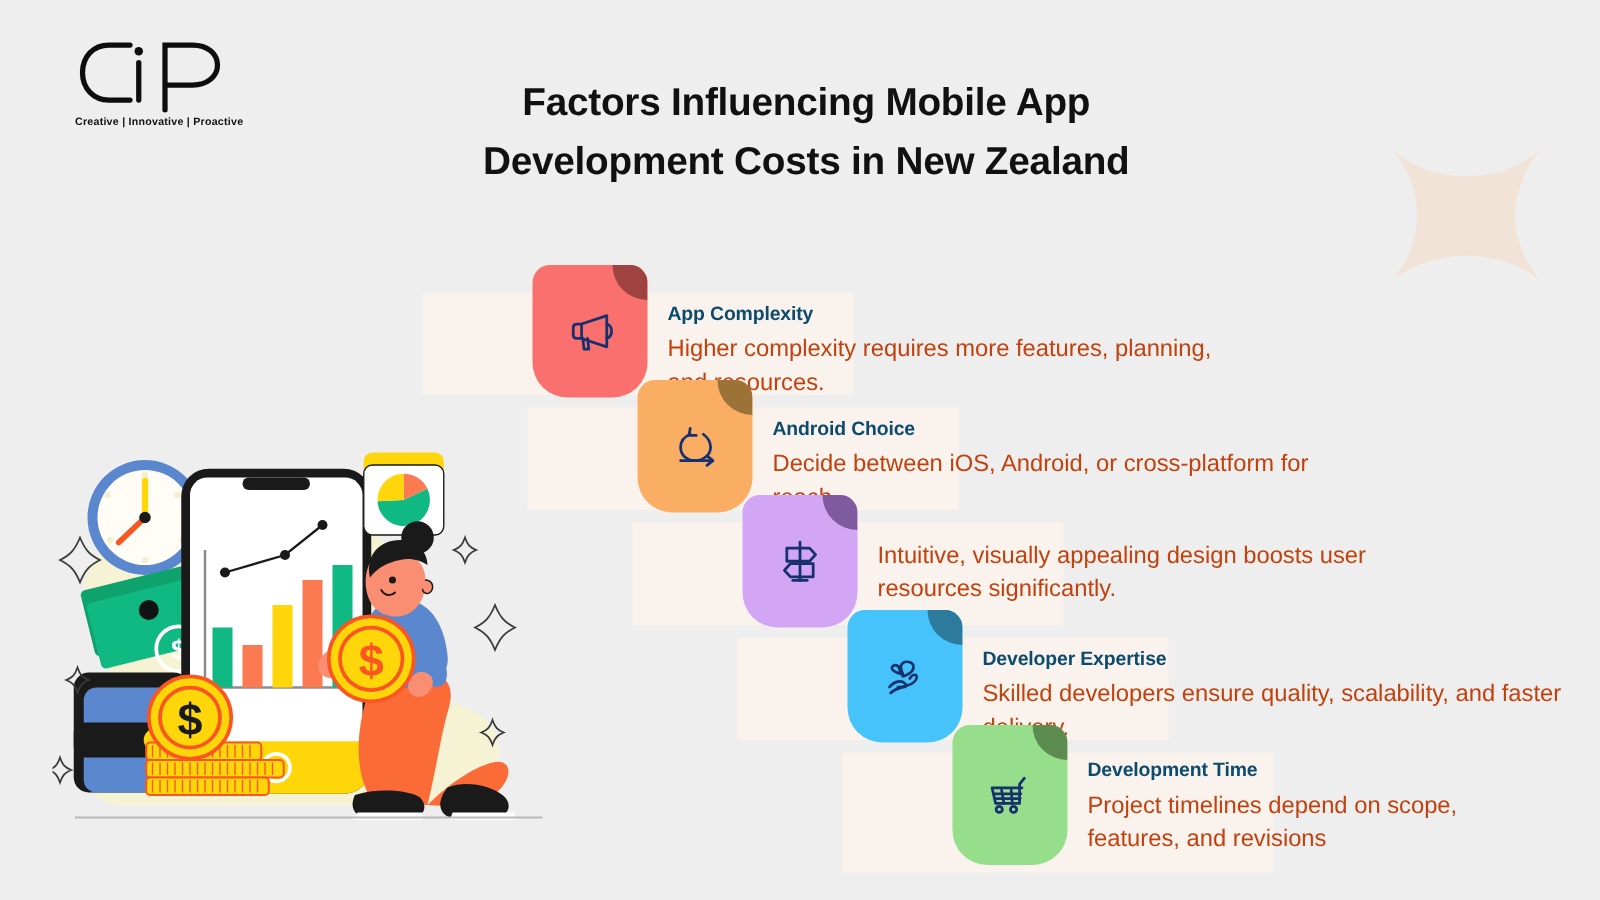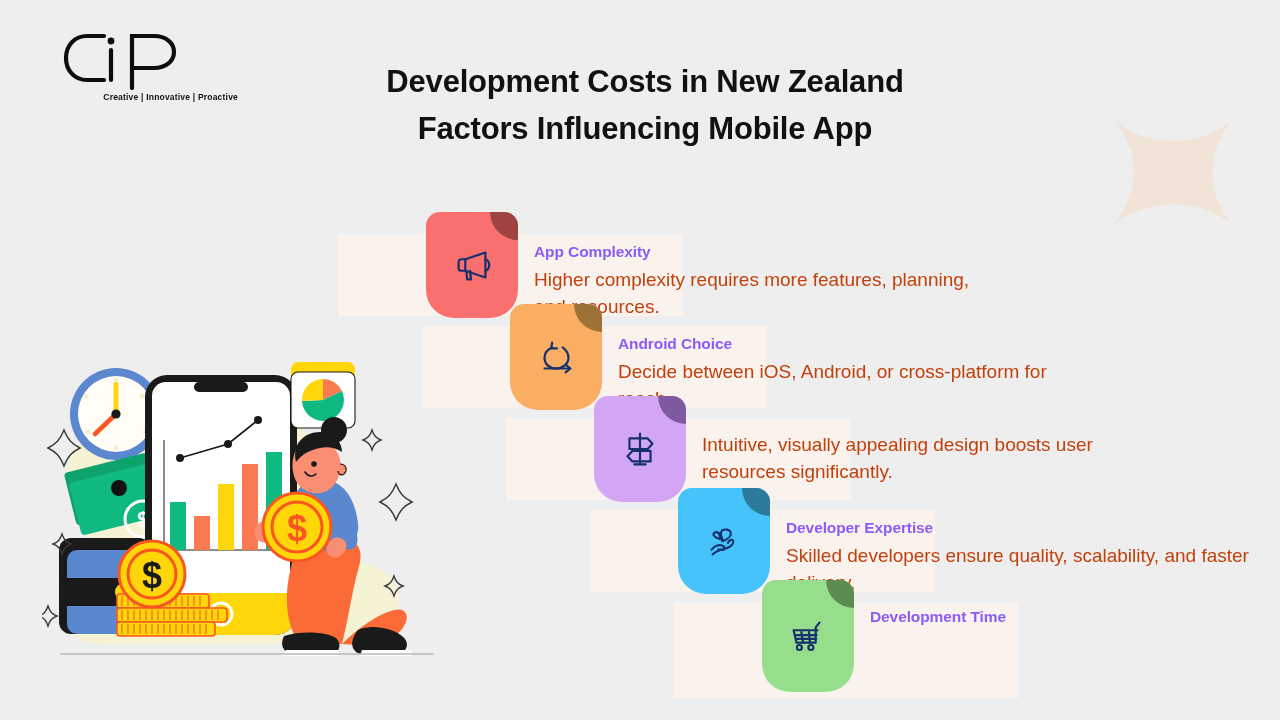--- a/index.html
+++ b/index.html
@@ -16,21 +16,21 @@
   .deco-star {
     position: absolute; left: 1112px; top: 118px;
     width: 122px; height: 108px;
   }
 
   
   .logo { position: absolute; left: 58px; top: 28px; width: 180px; }
   .logo-mark { width: 128px; height: 62px; display: block; }
   .logo-tagline {
     font-size: 8.5px; letter-spacing: .2px; color: #111; margin-top: 2px;
-    font-weight: 600; white-space: nowrap; padding-left: 2px; text-align: right;
+    font-weight: 600; white-space: nowrap; padding-left: 2px;
   }
 
   
   .title {
     position: absolute; left: 300px; top: 58px; width: 690px;
     text-align: center; font-size: 31px; line-height: 1.52;
     font-weight: 700; color: #111111; letter-spacing: -0.2px;
   }
 
   
@@ -53,21 +53,21 @@
   }
   .tile .glyph {
     position: absolute; left: 0; top: 0; right: 0; bottom: 0;
     display: flex; align-items: center; justify-content: center;
   }
   .tile .glyph svg { width: 46px; height: 46px; }
   .text {
     position: absolute; left: 196px; top: 31px; width: 560px;
   }
   .card-title {
-    font-size: 15.5px; font-weight: 700; color: #8b5cf6;
+    font-size: 15.5px; font-weight: 700; color: #0c4a6e;
     letter-spacing: -0.1px; line-height: 1.2; white-space: nowrap;
   }
   .card-desc {
     font-size: 19px; color: #c2410c; line-height: 1.42;
     margin-top: 5px; max-width: 470px;
   }
   .row.wrap .card-desc { max-width: 340px; }
 
   
   .illustration { position: absolute; left: 42px; top: 344px; width: 404px; height: 340px; }
@@ -89,22 +89,22 @@
         <path d="M46 8 H29 C17 8 8 17 8 30 C8 43 17 52 29 52 H46" stroke-linecap="round"></path>
         <path d="M53 22 V52" stroke-linecap="round"></path>
         <path d="M74 60 V8 H96 C108 8 116 15 116 24 C116 33 108 40 96 40 H74" stroke-linecap="round"></path>
       </g>
       <circle cx="53" cy="13" r="3.4" fill="#0d0d0d"></circle>
     </svg>
     <div class="logo-tagline">Creative | Innovative | Proactive</div>
   </div>
 
   <div class="title">
+    <div>Factors Influencing Mobile App</div>
     <div>Development Costs in New Zealand</div>
-    <div>Factors Influencing Mobile App</div>
   </div>
 
   <div class="rows">
 
     <div class="row" style="left:338px; top:212px;">
       <div class="panel"></div>
       <div class="tile" style="background:#f9706e;">
         <div class="fold" style="background:#9e4342;"></div>
         <div class="glyph">
           <svg viewBox="0 0 48 48" fill="none" stroke="#17306e" stroke-width="2.3" stroke-linecap="round" stroke-linejoin="round">
@@ -189,20 +189,21 @@
             <path d="M11.5 27 H32.5"></path>
             <path d="M17 20 L19 31"></path>
             <path d="M25 20 L26 31"></path>
             <circle cx="15" cy="36" r="2.6"></circle>
             <circle cx="27" cy="36" r="2.6"></circle>
           </svg>
         </div>
       </div>
       <div class="text" style="top:28px;">
         <div class="card-title">Development Time</div>
+        <div class="card-desc">Project timelines depend on scope, features, and revisions</div>
       </div>
     </div>
 
   </div>
 
   <div class="illustration">
     <svg viewBox="0 0 404 340" width="404" height="340" aria-hidden="true">
 
       <path d="M30 150 C10 110 55 70 100 78 C130 84 130 40 175 38 C215 36 250 60 268 96 C290 140 250 150 262 182 C276 218 330 210 350 236 C372 266 340 300 300 300 L60 300 C20 300 10 262 36 238 C58 218 44 182 30 150 Z" fill="#f5f3d4"></path>
 

